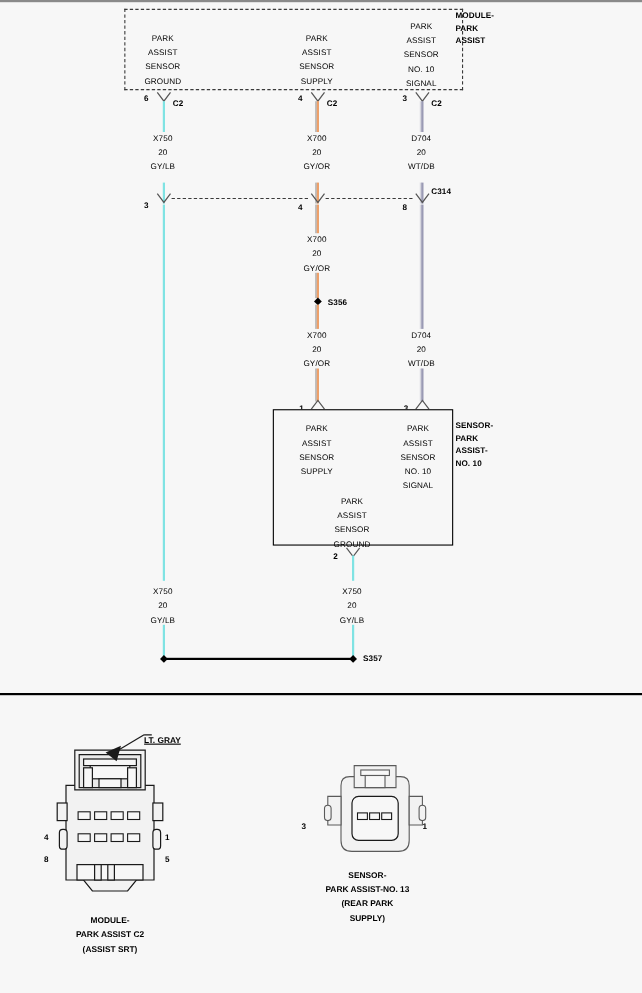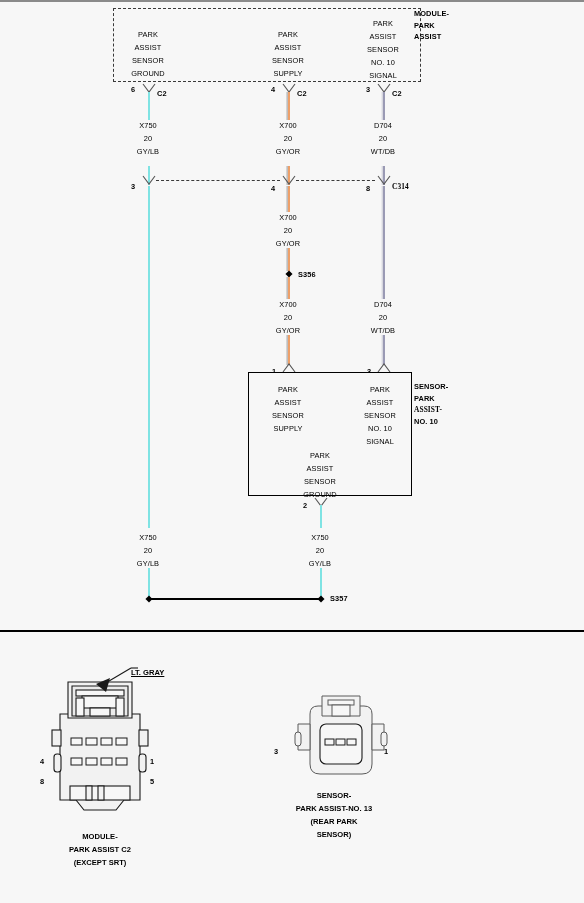--- a/index.html
+++ b/index.html
@@ -153,21 +153,21 @@
       </svg>
   </div>
   <div class="t tb" style="left:271px;top:183px;">4</div>
 
   <div class="chev" style="left:377px;top:175px;">
     <svg width="14" height="11" viewBox="0 0 14 11">
         <path d="M1 1 L7 9 L13 1" fill="none" stroke="#555" stroke-width="1.1"></path>
       </svg>
   </div>
   <div class="t tb" style="left:366px;top:183px;">8</div>
-  <div class="t tb" style="left:392px;top:181px;font-family:Liberation Serif, serif;">C314</div>
+  <div class="t tb" style="left:392px;top:168px;">C314</div>
 
   <div class="wire gylb" style="left:148px;top:186px;height:342px;"></div>
   <div class="wire gylb" style="left:148px;top:568px;height:32px;"></div>
 
   <div class="wire gyor" style="left:288px;top:186px;height:26px;"></div>
   <div class="wire gyor" style="left:288px;top:248px;height:23px;"></div>
   <div class="t ctr" style="left:288px;top:212px;">X700</div>
   <div class="t ctr" style="left:288px;top:225px;">20</div>
   <div class="t ctr" style="left:288px;top:238px;">GY/OR</div>
 
@@ -198,21 +198,21 @@
         <path d="M1 10 L7 2 L13 10" fill="none" stroke="#555" stroke-width="1.1"></path>
       </svg>
   </div>
   <div class="t tb" style="left:367px;top:366px;">3</div>
 
   <div class="sensbox"></div>
 
   <div class="sensbox-lbl">
     <div class="t tb" style="position:relative;">SENSOR-</div>
     <div class="t tb" style="position:relative;">PARK</div>
-    <div class="t tb" style="position:relative;font-family:Liberation Serif, serif;">ASSIST-</div>
+    <div class="t tb" style="position:relative;">ASSIST-</div>
     <div class="t tb" style="position:relative;">NO. 10</div>
   </div>
 
   <div class="t ctr" style="left:288px;top:384px;">PARK</div>
   <div class="t ctr" style="left:288px;top:397px;">ASSIST</div>
   <div class="t ctr" style="left:288px;top:410px;">SENSOR</div>
   <div class="t ctr" style="left:288px;top:423px;">SUPPLY</div>
 
   <div class="t ctr" style="left:380px;top:384px;">PARK</div>
   <div class="t ctr" style="left:380px;top:397px;">ASSIST</div>
@@ -297,21 +297,21 @@
   </div>
 
   <div class="pinnum" style="left:40px;top:757px;">4</div>
   <div class="pinnum" style="left:40px;top:777px;">8</div>
   <div class="pinnum" style="left:150px;top:757px;">1</div>
   <div class="pinnum" style="left:150px;top:777px;">5</div>
 
   <div class="conn-cap" style="left:100px;top:830px;">
     <div>MODULE-</div>
     <div>PARK ASSIST C2</div>
-    <div>(EXCEPT SRT)</div>
+    <div>(ASSIST SRT)</div>
   </div>
 
   <div class="conn" style="left:288px;top:694px;">
     <svg width="106" height="90" viewBox="0 0 106 90">
       <g fill="#f2f2f2" stroke="#5a5a5a" stroke-width="1">
 
         <path d="M22 20 Q22 12 30 12 L76 12 Q84 12 84 20 L84 70 Q84 80 74 80 L32 80 Q22 80 22 70 Z"></path>
 
         <path d="M34 2 L34 22 L72 22 L72 2 Z" fill="#f2f2f2"></path>
         <rect x="40" y="6" width="26" height="5" fill="#f7f7f7"></rect>
@@ -335,16 +335,16 @@
     </svg>
   </div>
 
   <div class="pinnum" style="left:274px;top:747px;">3</div>
   <div class="pinnum" style="left:384px;top:747px;">1</div>
 
   <div class="conn-cap" style="left:334px;top:789px;">
     <div>SENSOR-</div>
     <div>PARK ASSIST-NO. 13</div>
     <div>(REAR PARK</div>
-    <div>SENSOR)</div>
+    <div>SUPPLY)</div>
   </div>
 
 </div>
 
 </body></html>

